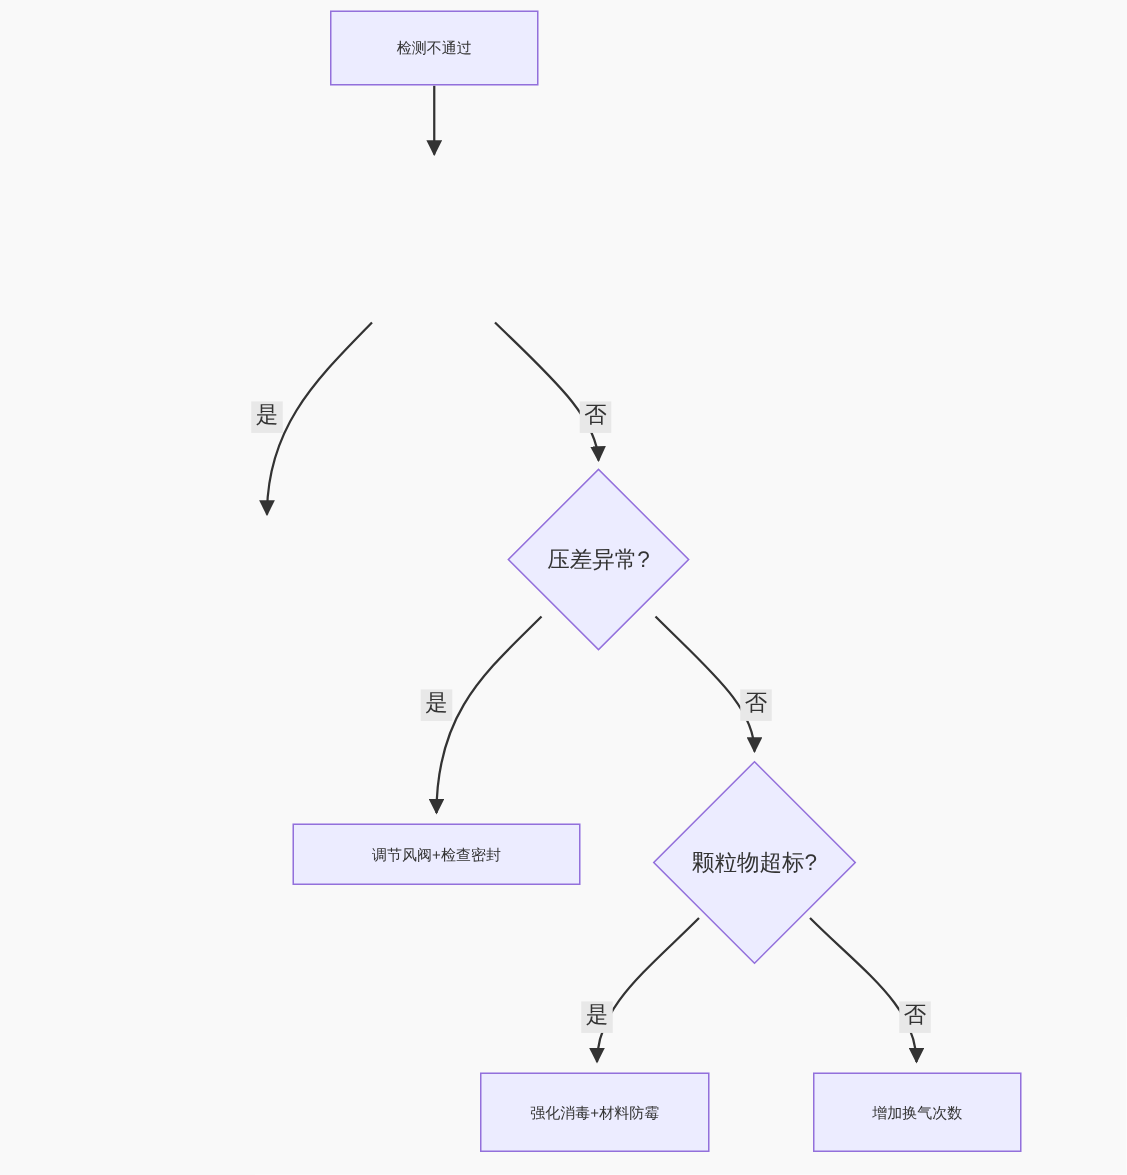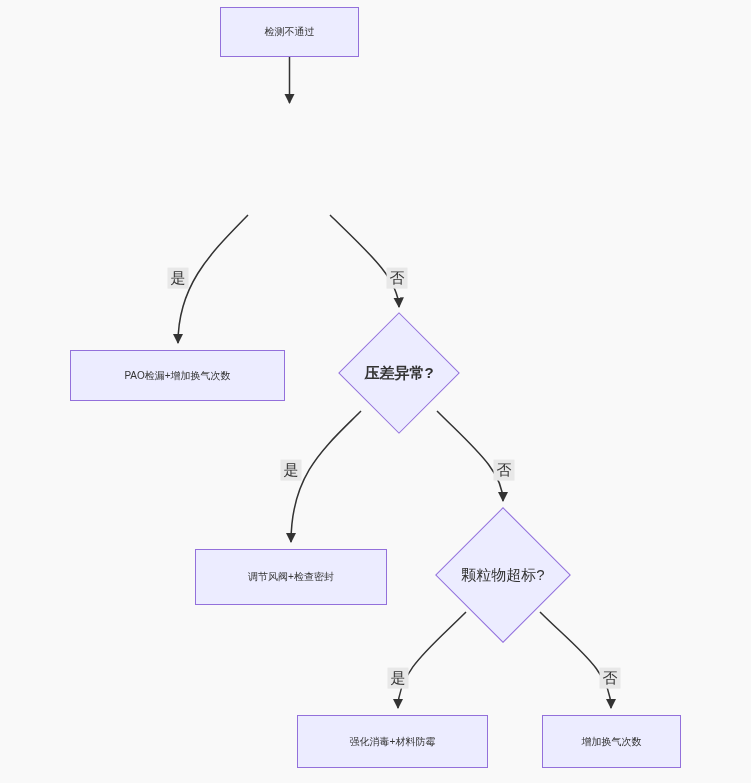--- a/index.html
+++ b/index.html
@@ -90,35 +90,34 @@
     <path class="edge" d="M330 215 C367 251 398 278 399 307" marker-end="url(#arrowhead)"></path>
     <path class="edge" d="M361 411 C325 447 291 474 291 542" marker-end="url(#arrowhead)"></path>
     <path class="edge" d="M437 411 C473 447 503 471 503 501" marker-end="url(#arrowhead)"></path>
     <path class="edge" d="M466 612 C431 647 398 671 398 708" marker-end="url(#arrowhead)"></path>
     <path class="edge" d="M540 612 C575 647 611 671 611 708" marker-end="url(#arrowhead)"></path>
   </svg>
 
   <div class="node-rect" style="left:220px; top:7px; width:139px; height:50px;">检测不通过</div>
 
 
-  <div class="node-rect" style="left:70px; top:350px; width:215px; height:51px;">PAO检漏+增加换气次数</div>
 
-  <div class="diamond-wrap" style="left:356px; top:330px; width:86px; height:86px;font-weight:bold;">
+  <div class="diamond-wrap" style="left:356px; top:330px; width:86px; height:86px;">
     <div class="diamond-shape"></div>
     <div class="diamond-label">压差异常?</div>
   </div>
 
-  <div class="node-rect" style="left:195px; top:549px; width:192px; height:56px;">调节风阀+检查密封</div>
+  <div class="node-rect" style="left:195px; top:549px; width:192px; height:41px;">调节风阀+检查密封</div>
 
   <div class="diamond-wrap" style="left:455px; top:527px; width:96px; height:96px;">
     <div class="diamond-shape"></div>
     <div class="diamond-label">颗粒物超标?</div>
   </div>
 
-  <div class="node-rect" style="left:297px; top:715px; width:191px; height:53px;">强化消毒+材料防霉</div>
+  <div class="node-rect" style="left:320px; top:715px; width:153px; height:53px;">强化消毒+材料防霉</div>
 
   <div class="node-rect" style="left:542px; top:715px; width:139px; height:53px;">增加换气次数</div>
 
   <span class="edge-label" style="left:178px; top:278px;">是</span>
   <span class="edge-label" style="left:397px; top:278px;">否</span>
   <span class="edge-label" style="left:291px; top:470px;">是</span>
   <span class="edge-label" style="left:504px; top:470px;">否</span>
   <span class="edge-label" style="left:398px; top:678px;">是</span>
   <span class="edge-label" style="left:610px; top:678px;">否</span>
 

